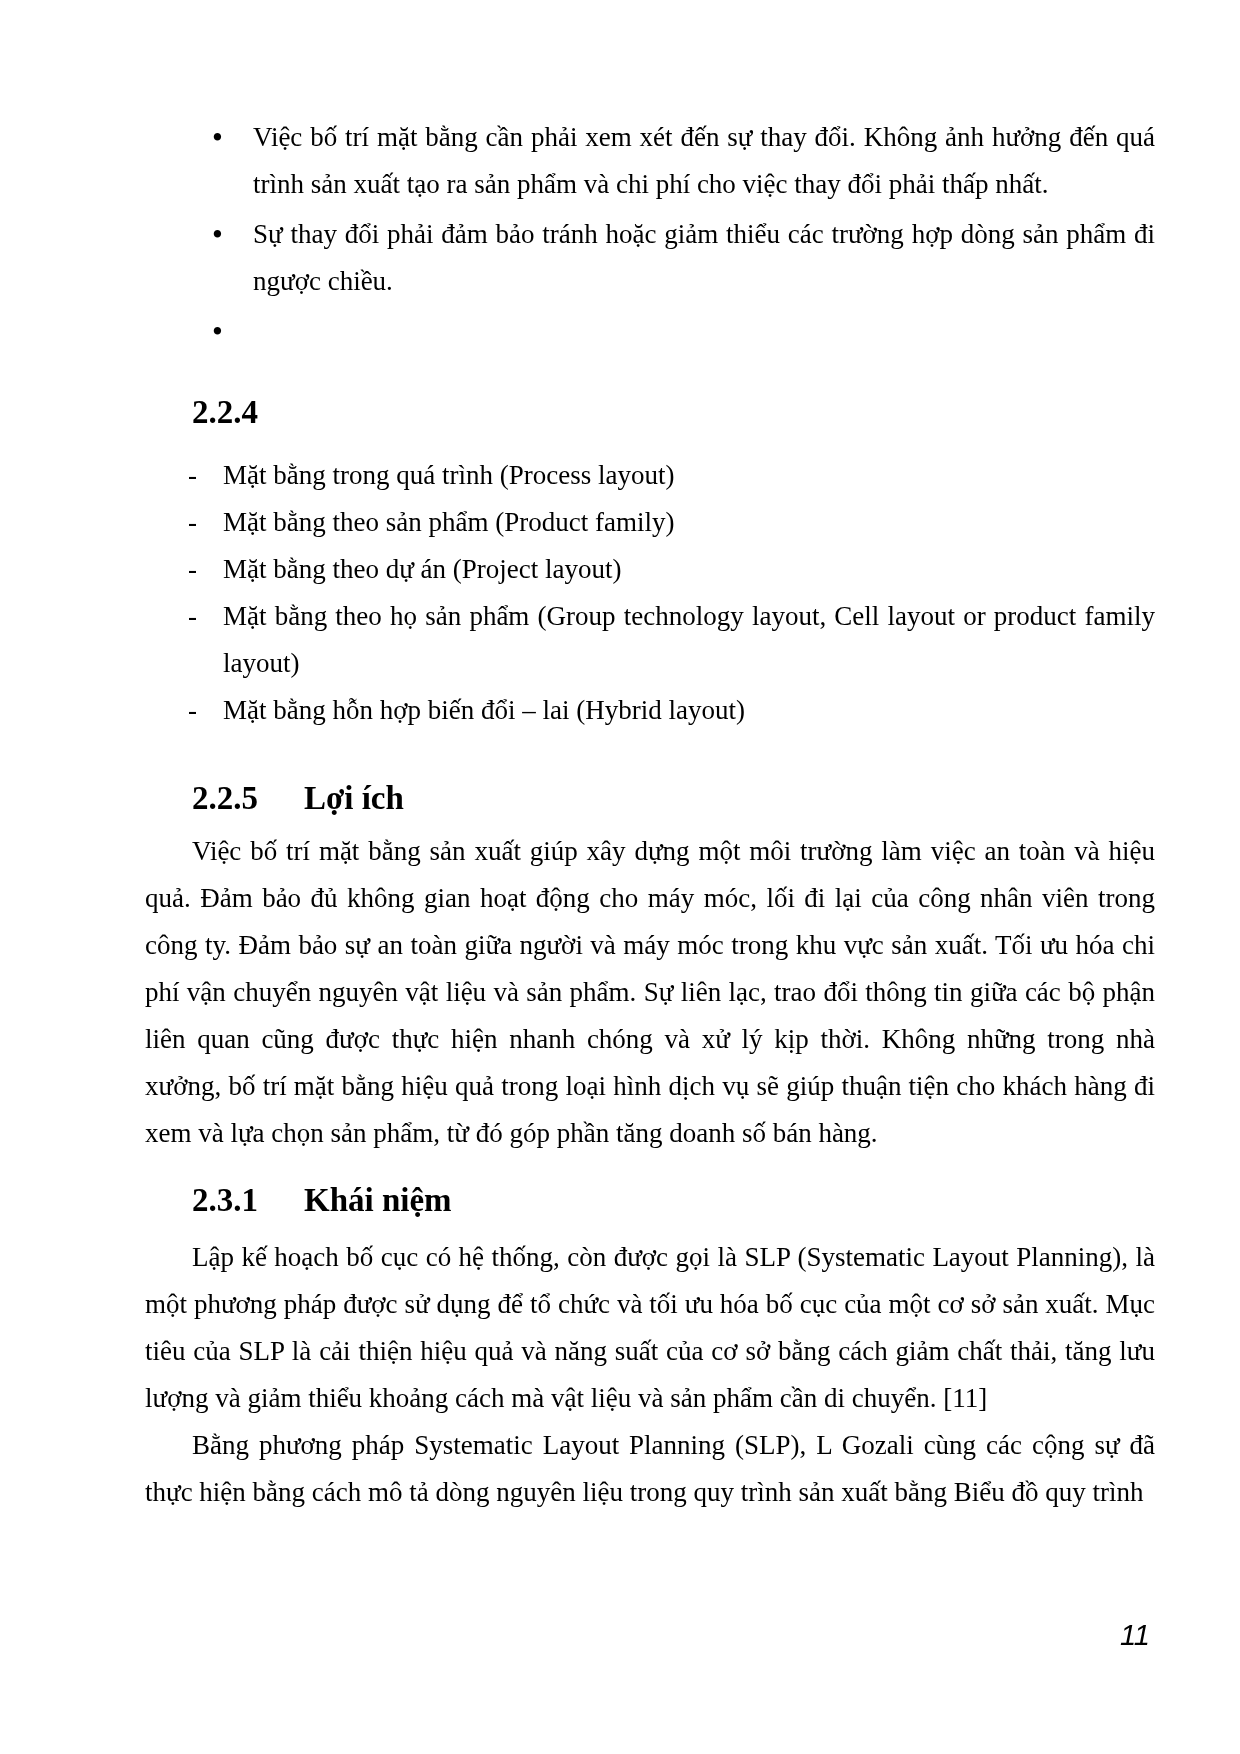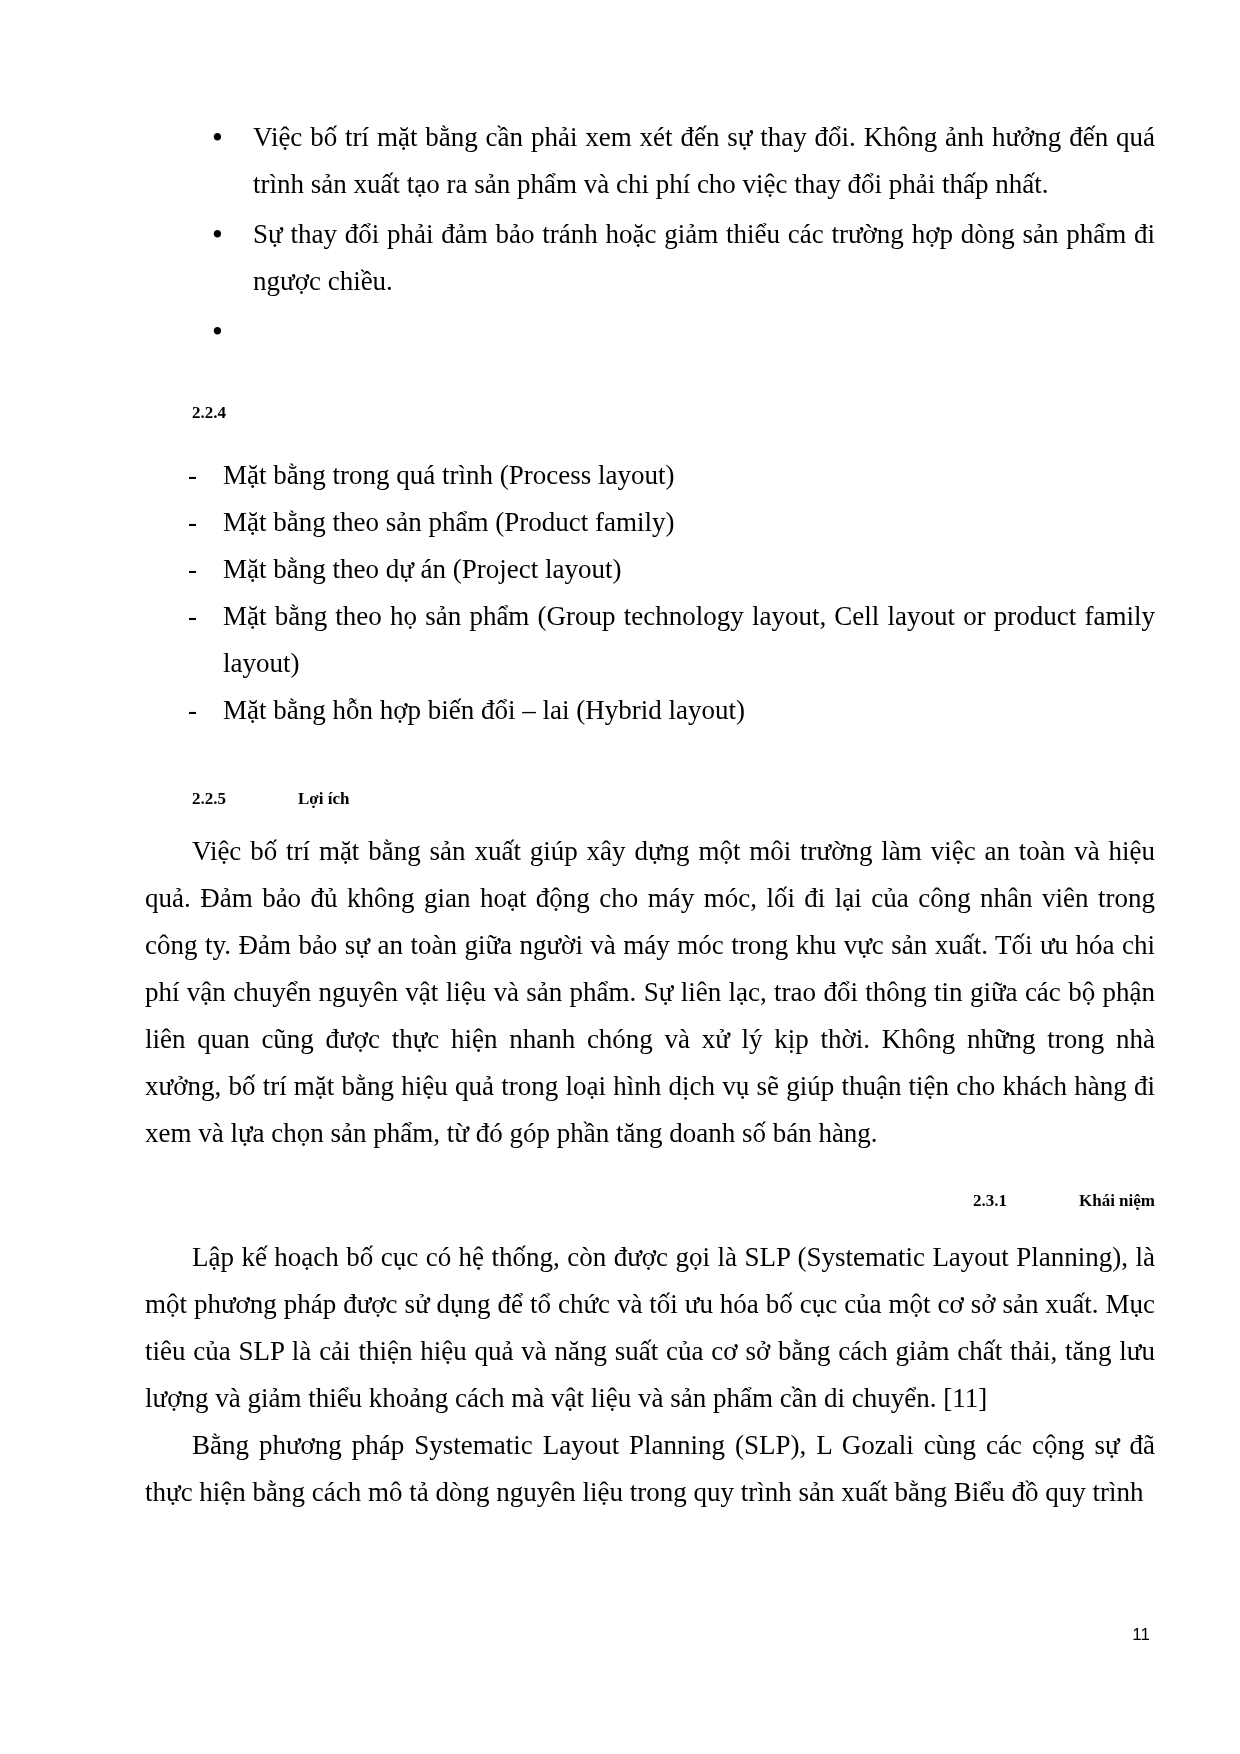--- a/index.html
+++ b/index.html
@@ -35,29 +35,30 @@
     margin-left: 67px;
     font-size: 31px;
     line-height: 47px;
   }
   .bullet-text { flex: 1; text-align: justify; }
 
   
   .heading {
     display: flex;
     margin: 12px 0 0 47px;
-    font-size: 17px;
+    font-size: 33px;
     line-height: 47px;
     font-weight: bold;
+    gap: 6px;
   }
   .heading .h-num { flex: none; width: 106px; }
   .heading-224 { margin-top: 34px; margin-bottom: 16px; }
   .heading-225 { margin-top: 41px; margin-bottom: 6px; }
   .heading-23  { margin-top: 20px; margin-bottom: 18px; }
-  .heading-231 { margin-top: 0;    margin-bottom: 10px; justify-content: flex-end; }
+  .heading-231 { margin-top: 0;    margin-bottom: 10px; }
 
   
   .dash-list { margin: 0; padding: 0; list-style: none; }
   .dash-item { display: flex; margin: 0; }
   .dash-marker { flex: none; width: 35px; margin-left: 43px; }
   .dash-text { flex: 1; text-align: justify; }
 
   
   .para {
     margin: 0;
@@ -65,23 +66,24 @@
     text-align: justify;
   }
   .para-benefits { margin-bottom: 20px; }
 
   
   .page-number {
     position: absolute;
     top: 1620px;
     right: 90px;
     font-family: "Liberation Sans", "DejaVu Sans", sans-serif;
-    font-size: 17px;
+    font-size: 29px;
     line-height: 30px;
     color: #000000;
+    font-style: italic;
   }
 </style>
 </head>
 <body>
 
 <div class="page">
   <div class="content">
 
     <ul class="bullet-list">
       <li class="bullet-item">

